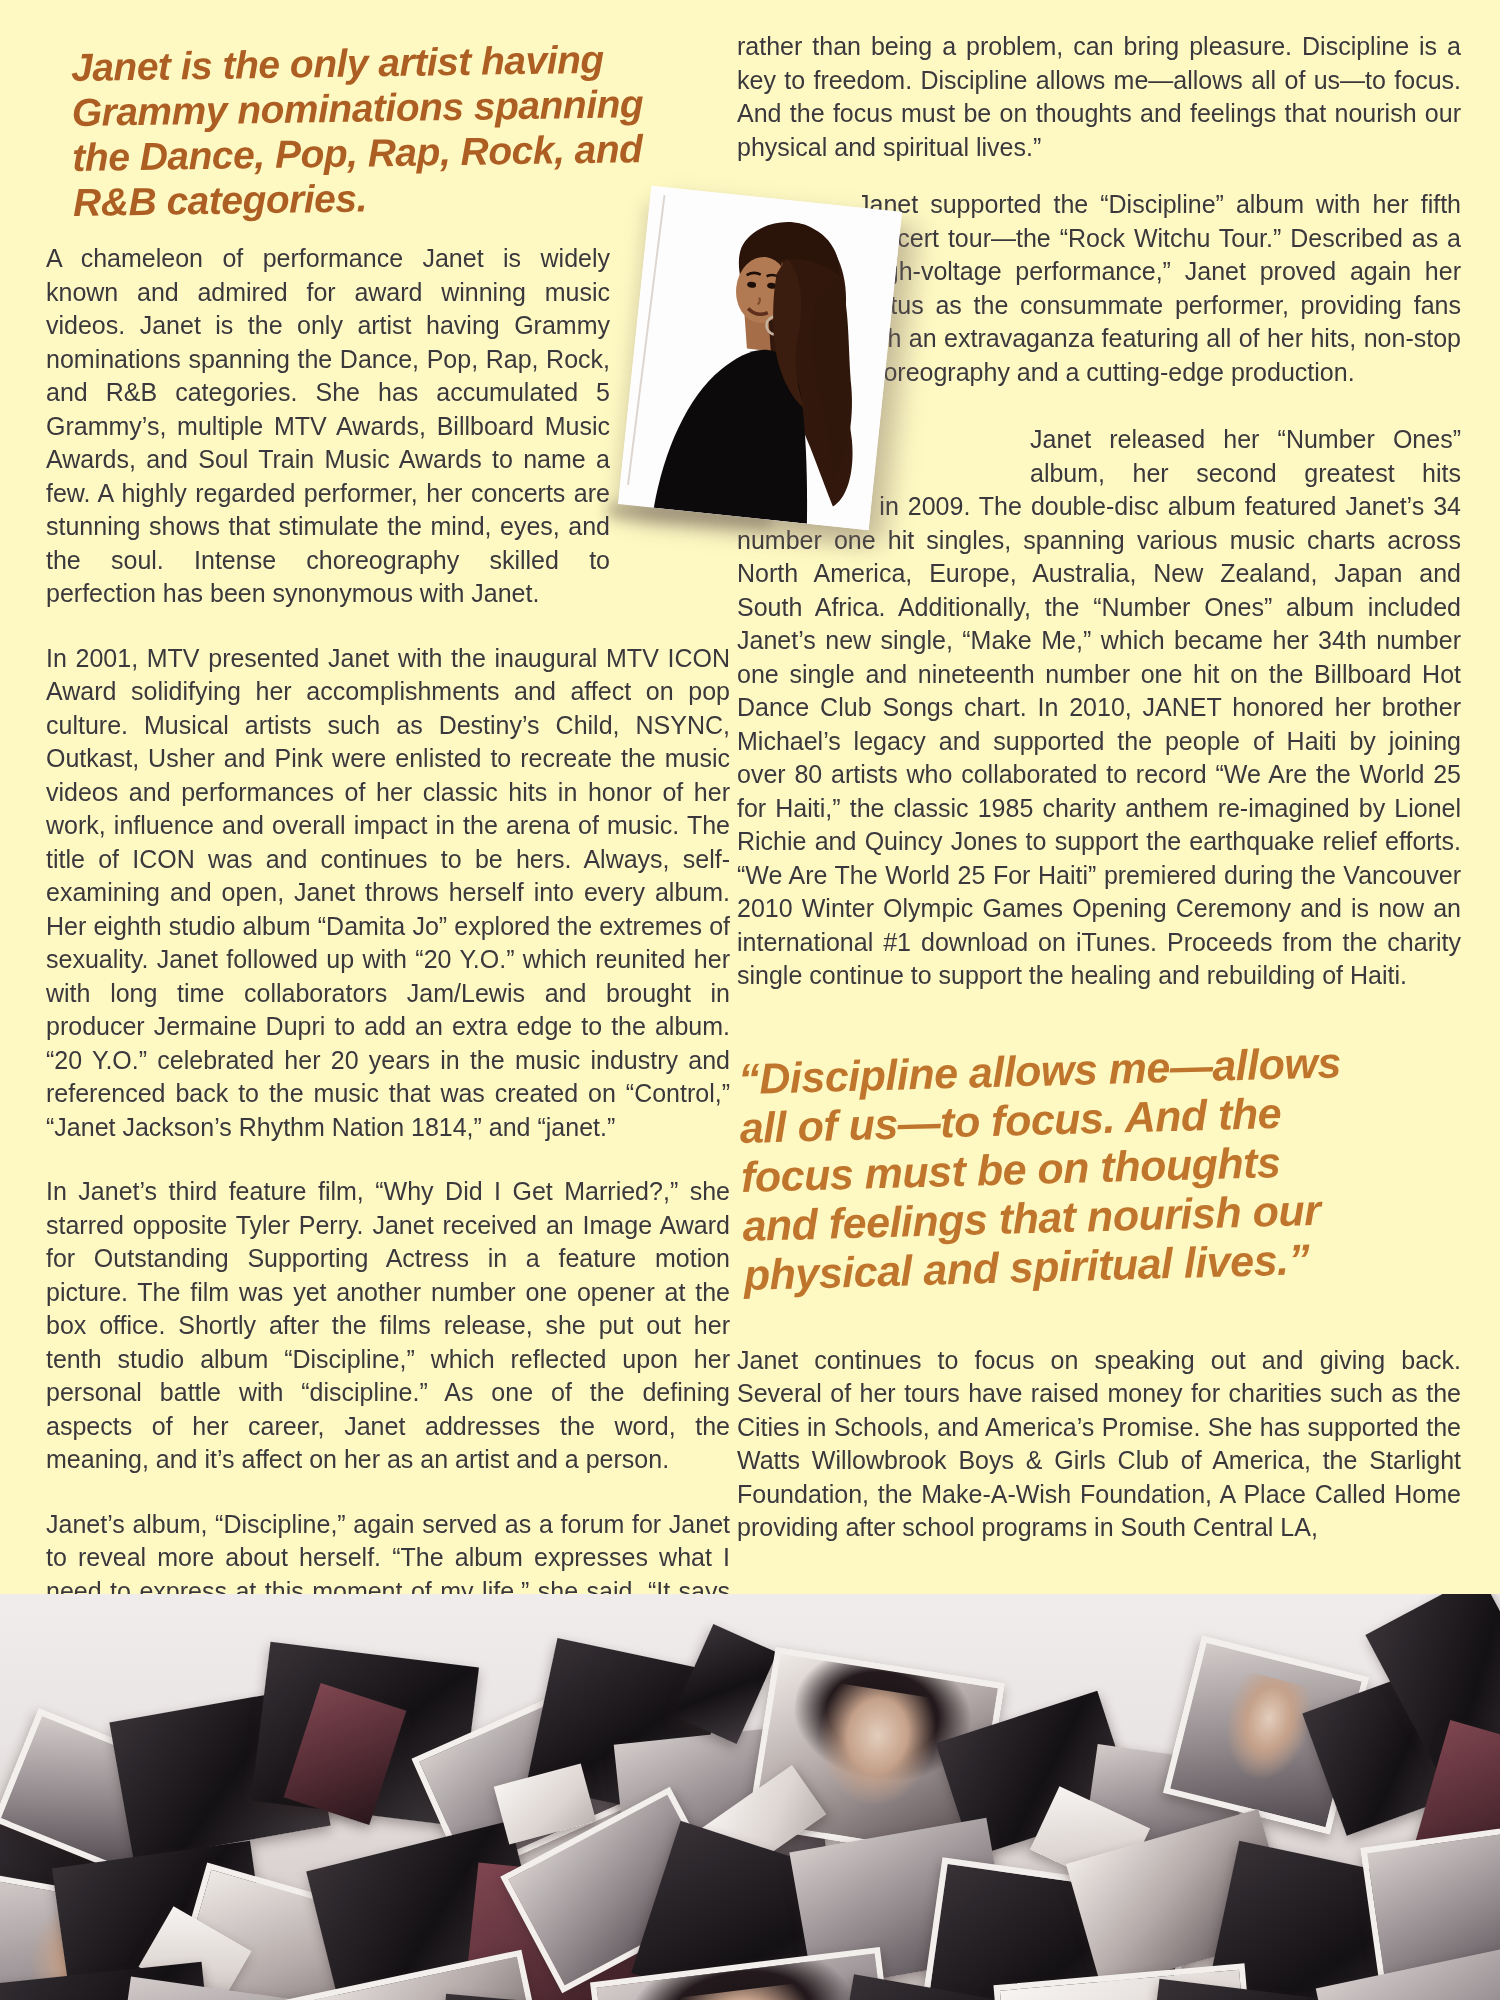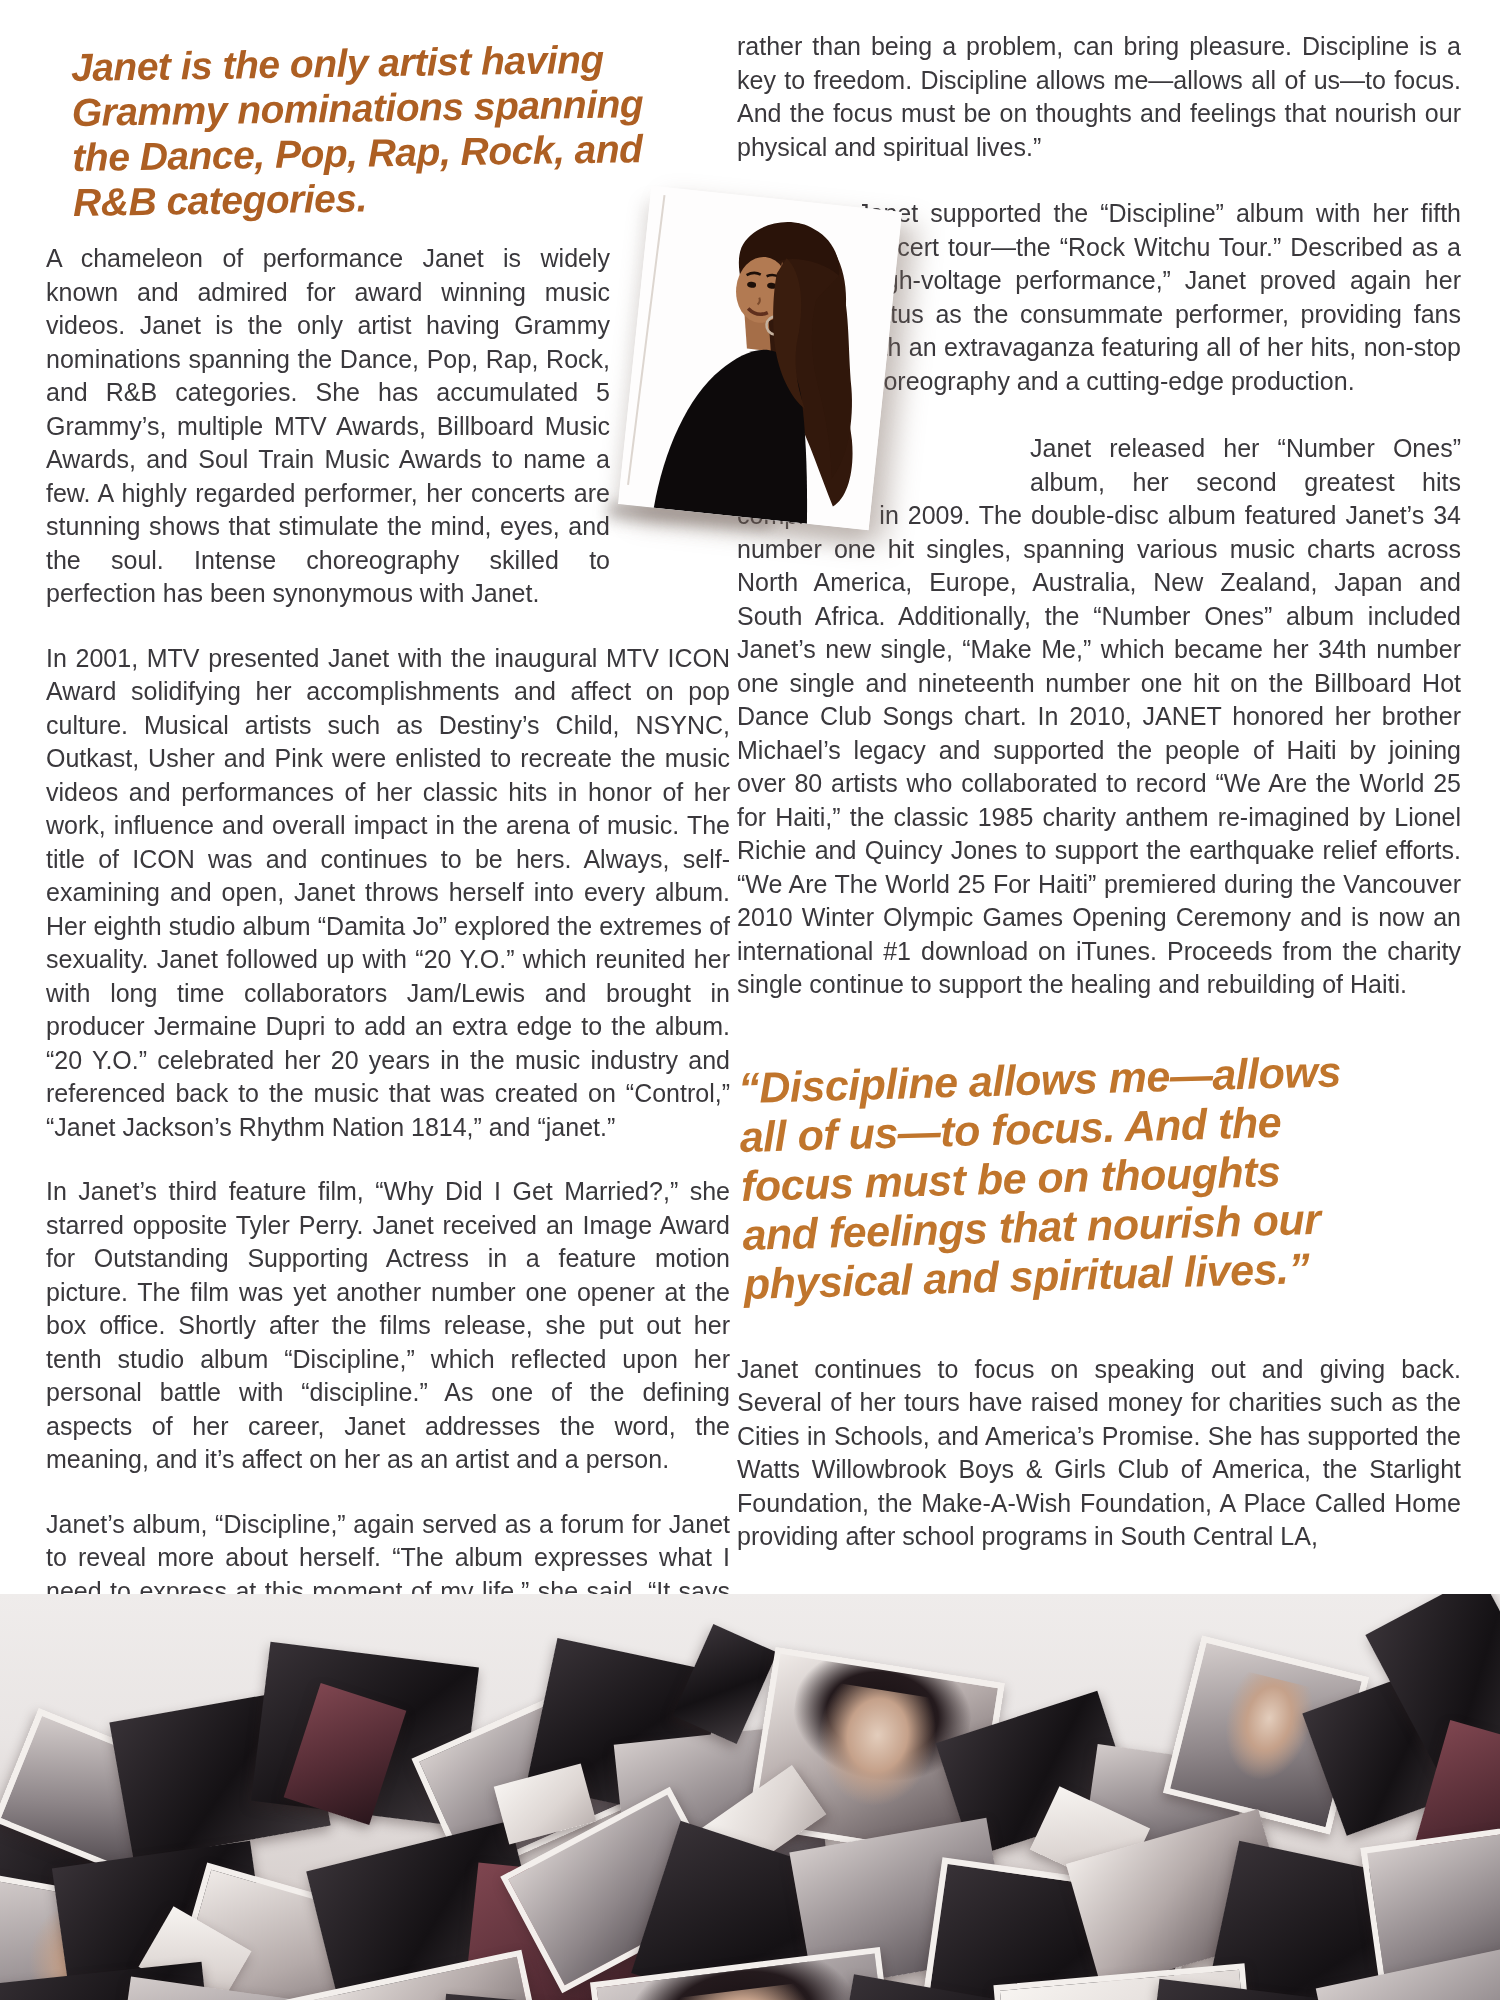--- a/index.html
+++ b/index.html
@@ -1,30 +1,30 @@
 <!DOCTYPE html>
 <html><head>
 <meta charset="utf-8">
 <style>
   html,body{margin:0;padding:0;background:#e8e8e8}
-  .page{position:relative;width:1500px;height:2000px;margin:0 auto;background:#ffffff;
+  .page{position:relative;width:1500px;height:2000px;margin:0 auto;background:#fef9c3;
         font-family:"Liberation Sans",sans-serif;overflow:hidden}
 
   .headline{position:absolute;left:72px;top:40px;margin:0;width:640px;
             font-size:39px;line-height:45px;font-style:italic;font-weight:bold;
             color:#ad5f23;white-space:pre-line;letter-spacing:-0.5px;
             transform:rotate(-0.9deg)}
 
   .col{position:absolute;color:#3a383c;font-size:25px;line-height:33.5px;
        text-align:justify;text-justify:inter-word}
   .col-left{left:46px;top:242px;width:684px}
   .col-right{left:737px;top:30px;width:724px}
   .para{margin:0 0 31px}
   .p-narrow{padding-right:120px}
-  .col-right .p-top{margin:0 0 33px}
+  .col-right .p-top{margin:0 0 24px}
   .col-right .p-mid{margin:0 0 34px}
   .col-right .p-low{margin:0}
 
   .float-spacer{float:left}
   .sp-photo{width:120px;height:244px}
   .sp-a{width:173px;height:34px}
   .sp-b{width:63px;height:33px;clear:left}
 
   .pullquote{margin:52px 0 54px 4px;font-size:43px;line-height:49px;
              font-style:italic;font-weight:bold;color:#c0752c;

